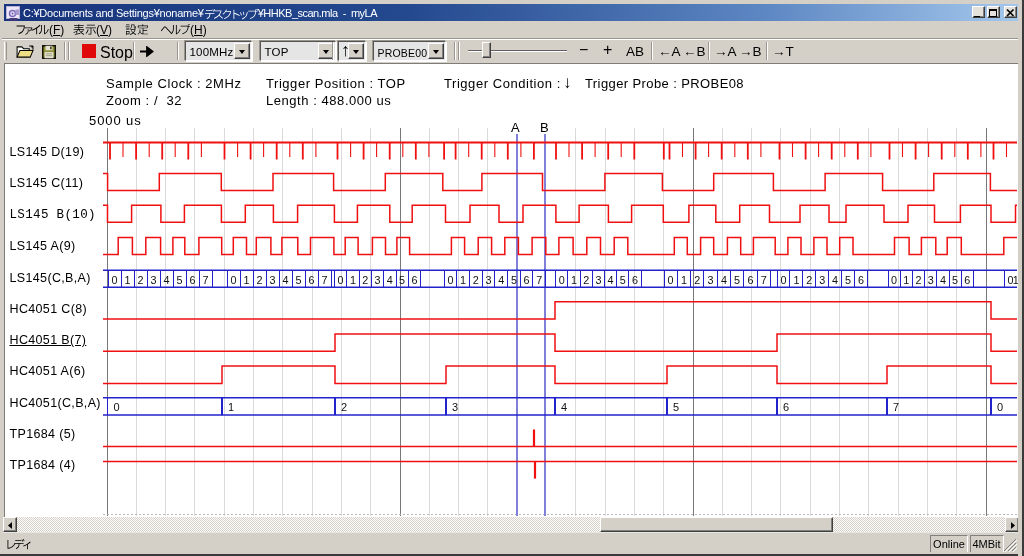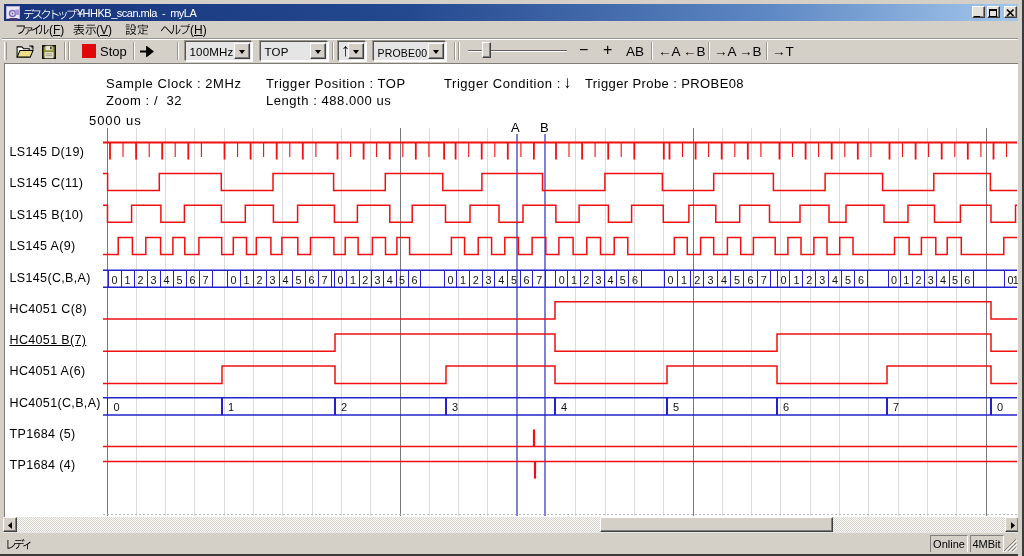--- a/index.html
+++ b/index.html
@@ -53,20 +53,21 @@
 <div class="abs" id="titlebar">
   <div class="abs" id="appicon">
     <svg width="13" height="12" viewBox="0 0 13 12">
       <circle cx="5.5" cy="4.5" r="3" fill="none" stroke="#7a68b8" stroke-width="1.5"></circle>
       <circle cx="5.5" cy="4.5" r="1" fill="#6a58a8"></circle>
       <rect x="8.5" y="0.5" width="3.5" height="5.5" fill="#a89ad0"></rect>
       <rect x="2.5" y="9" width="8" height="2.5" fill="#4a3a77"></rect>
     </svg>
   </div>
   <div class="abs" id="titletext">
+      <span>C:¥Documents and Settings¥noname¥</span>
       <span style="margin-top:0.5px">
         <svg width="54" height="14" style="display:block" viewBox="0 0 54 14">
           <path transform="translate(0,10.7) scale(0.0115,-0.0115)" d="M895 842Q947 755 984 663L931 640Q885 745 839 819ZM816 596Q781 686 726 777L783 801Q840 700 871 619ZM175 740H715V670H175ZM86 423V492H904V423H542V363Q542 213 475.5 118.0Q409 23 268 -36L228 30Q358 84 414.0 160.5Q470 237 470 363V423Z" fill="#ffffff"></path>
           <path transform="translate(8.6,10.7) scale(0.0115,-0.0115)" d="M858 4Q709 153 554 262Q475 181 372.0 115.0Q269 49 148 1L112 67Q348 157 498.5 309.5Q649 462 691 652H186V720H771Q771 683 757 623Q722 458 601 314Q757 202 903 59Z" fill="#ffffff"></path>
           <path transform="translate(17.2,10.7) scale(0.0115,-0.0115)" d="M856 662Q841 404 687.5 227.0Q534 50 274 -26L241 41Q473 107 608.0 247.5Q743 388 776 594H392Q348 529 293.0 472.5Q238 416 164 360L118 415Q226 494 302.0 589.5Q378 685 426 802L495 783Q465 712 434 662Z" fill="#ffffff"></path>
           <path transform="translate(25.799999999999997,10.7) scale(0.0115,-0.0115)" d="M834 238Q605 359 392 432V-30H320V785H392V508Q635 423 866 302Z" fill="#ffffff"></path>
           <path transform="translate(34.4,10.7) scale(0.0115,-0.0115)" d="M453 332Q432 448 380 596L451 613Q504 447 522 347ZM314 7Q456 67 542.0 145.0Q628 223 672.5 329.0Q717 435 736 587L809 578Q789 418 739.0 300.5Q689 183 596.0 94.5Q503 6 354 -60ZM233 283Q197 422 145 549L215 570Q269 430 300 303Z" fill="#ffffff"></path>
           <path transform="translate(43.0,10.7) scale(0.0115,-0.0115)" d="M972 728Q972 674 938.0 640.5Q904 607 847 607Q822 607 802 614Q780 358 655.5 204.0Q531 50 286 -23L255 48Q412 96 512.0 172.5Q612 249 664.5 361.0Q717 473 729 630H110V700H726Q723 714 723 728Q723 782 757.0 815.5Q791 849 847 849Q904 849 938.0 815.5Q972 782 972 728ZM919 735Q919 764 900.0 781.5Q881 799 847 799Q813 799 794.5 781.5Q776 764 776 735V721Q776 692 794.5 674.5Q813 657 847 657Q881 657 900.0 674.5Q919 692 919 721Z" fill="#ffffff"></path>
         </svg>
       </span>
@@ -141,34 +142,34 @@
       <rect x="3.8" y="0.8" width="7.4" height="4.8" fill="#e4e4d4"></rect>
       <rect x="8.6" y="1.6" width="1.8" height="3" fill="#4a4a22"></rect>
       <rect x="2.8" y="7.6" width="9.4" height="6.6" fill="#e4e4d4"></rect>
       <path d="M4 9.5 h7 M4 11.5 h7" stroke="#9a9a7a" stroke-width="1"></path>
     </svg>
   </div>
   <div class="abs tsep" style="left:62px;"></div>
   <div class="abs tsep" style="left:66px;"></div>
 
   <div class="abs" style="left:80px;top:4px;width:14px;height:14px;background:#e00808;"></div>
-  <div class="abs tbtxt" style="left:98px;font-size:13px;">Stop</div>
+  <div class="abs tbtxt" style="left:98px;font-size:16px;">Stop</div>
   <div class="abs tsep" style="left:131px;"></div>
   <div class="abs tsep" style="left:175px;"></div>
   <svg class="abs" style="left:137px;top:6px;" width="20" height="11" viewBox="0 0 20 11">
     <path d="M1 5.5 H12 M8 1.2 L13.5 5.5 L8 9.8 Z" fill="#000" stroke="#000" stroke-width="1.8"></path>
   </svg>
 
   <div class="abs combo" style="left:183px;width:67px;">
     <div class="abs combotext">100MHz</div>
     <div class="abs combobtn">
         <span class="cbarr"></span>
       </div>
   </div>
-  <div class="abs combo" style="left:258px;width:68px;padding-left:48px;">
+  <div class="abs combo" style="left:258px;width:76px;padding-left:48px;">
     <div class="abs combotext">TOP</div>
     <div class="abs combobtn">
         <span class="cbarr"></span>
       </div>
   </div>
   <div class="abs tsep" style="left:330px;"></div>
   <div class="abs combo" style="left:336px;width:28px;">
     <div class="abs combotext" style="left:2px;top:-2px;font-size:18px;">↑</div>
     <div class="abs combobtn">
         <span class="cbarr"></span>
@@ -205,21 +206,21 @@
 <div class="abs info" style="left:563px;top:72.5px;font-size:17px;letter-spacing:0;">↓</div>
 <div class="abs info" style="left:585px;top:76px;letter-spacing:0.4px;">Trigger Probe : PROBE08</div>
 <div class="abs info" style="left:106px;top:93px;">Zoom : /&nbsp; 32</div>
 <div class="abs info" style="left:266px;top:93px;">Length : 488.000 us</div>
 <div class="abs info" style="left:89px;top:113px;letter-spacing:0.9px;">5000 us</div>
 <div class="abs info" style="left:511px;top:120px;letter-spacing:0;">A</div>
 <div class="abs info" style="left:540px;top:120px;letter-spacing:0;">B</div>
 
 <div class="rowlabel" style="top:145px;">LS145 D(19)</div>
 <div class="rowlabel" style="top:176px;">LS145 C(11)</div>
-<div class="rowlabel" style="top:208px;">LS145 B(10)</div>
+<div class="rowlabel" style="top:208px;font-family:Liberation Mono, monospace;">LS145 B(10)</div>
 <div class="rowlabel" style="top:239px;">LS145 A(9)</div>
 <div class="rowlabel" style="top:271px;">LS145(C,B,A)</div>
 <div class="rowlabel" style="top:302px;text-align:right;">HC4051 C(8)</div>
 <div class="rowlabel" style="top:333px;text-decoration:underline;">HC4051 B(7)</div>
 <div class="rowlabel" style="top:364px;">HC4051 A(6)</div>
 <div class="rowlabel" style="top:396px;">HC4051(C,B,A)</div>
 <div class="rowlabel" style="top:427px;">TP1684 (5)</div>
 <div class="rowlabel" style="top:458px;">TP1684 (4)</div>
 
 <svg class="abs" style="left:0;top:0;" width="1024" height="556">

